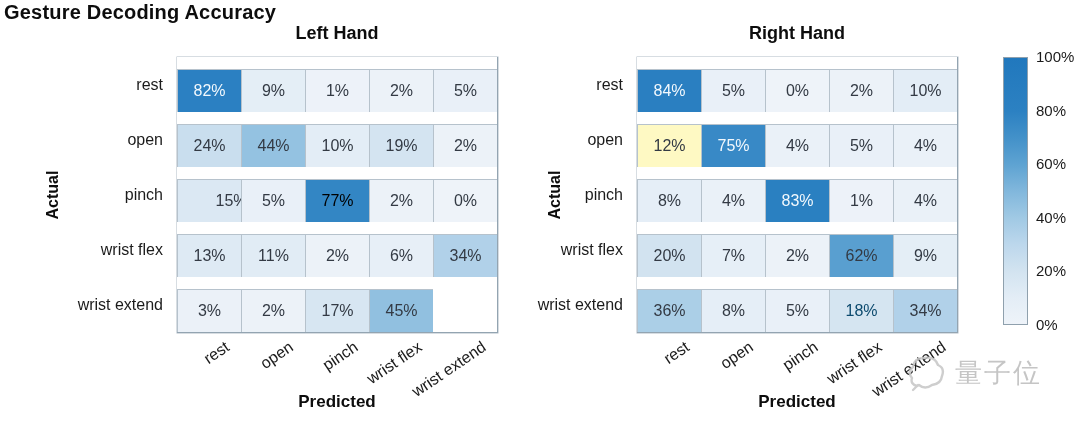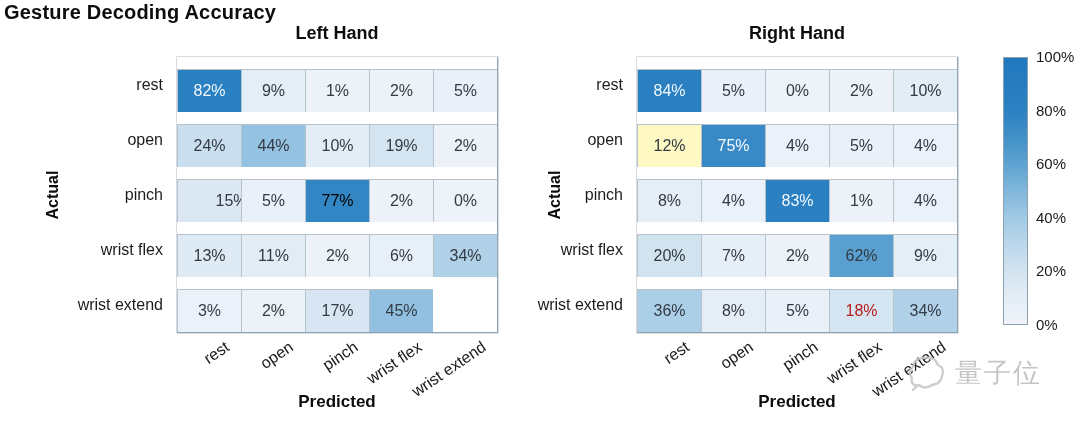--- a/index.html
+++ b/index.html
@@ -134,21 +134,21 @@
         <div class="cell" style="background: rgb(237, 242, 249); color: rgb(51, 58, 68);">1%</div>
         <div class="cell" style="background: rgb(234, 241, 248); color: rgb(51, 58, 68);">4%</div>
         <div class="cell" style="background: rgb(210, 227, 240); color: rgb(51, 58, 68);">20%</div>
         <div class="cell" style="background: rgb(230, 239, 247); color: rgb(51, 58, 68);">7%</div>
         <div class="cell" style="background: rgb(236, 242, 248); color: rgb(51, 58, 68);">2%</div>
         <div class="cell" style="background: rgb(89, 159, 208); color: rgb(51, 58, 68); text-align: center;">62%</div>
         <div class="cell" style="background: rgb(228, 238, 246); color: rgb(51, 58, 68);">9%</div>
         <div class="cell" style="background: rgb(171, 207, 231); color: rgb(51, 58, 68);">36%</div>
         <div class="cell" style="background: rgb(229, 238, 247); color: rgb(51, 58, 68);">8%</div>
         <div class="cell" style="background: rgb(233, 240, 248); color: rgb(51, 58, 68);">5%</div>
-        <div class="cell" style="background: rgb(213, 229, 241); color: #b91c1c;">18%</div>
+        <div class="cell" style="background: rgb(213, 229, 241); color: #0c4a6e;">18%</div>
         <div class="cell" style="background: rgb(177, 209, 233); color: rgb(51, 58, 68);">34%</div>
       </div>
     <div class="x-ticks">
         <div class="x-tick" style="right: 277px;">rest</div>
         <div class="x-tick" style="right: 213px;">open</div>
         <div class="x-tick" style="right: 149px;">pinch</div>
         <div class="x-tick" style="right: 85px;">wrist flex</div>
         <div class="x-tick" style="right: 21px;">wrist extend</div>
       </div>
     <div class="xlabel">Predicted</div>

